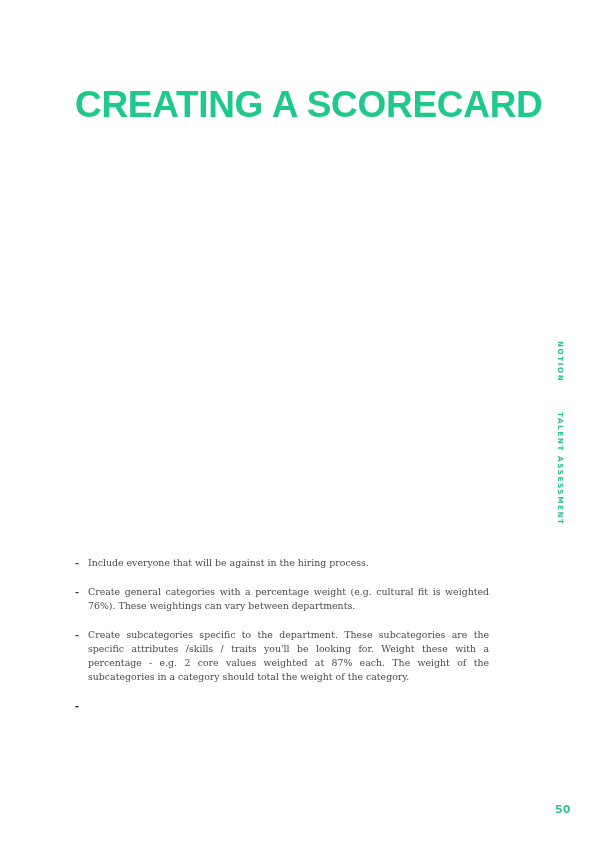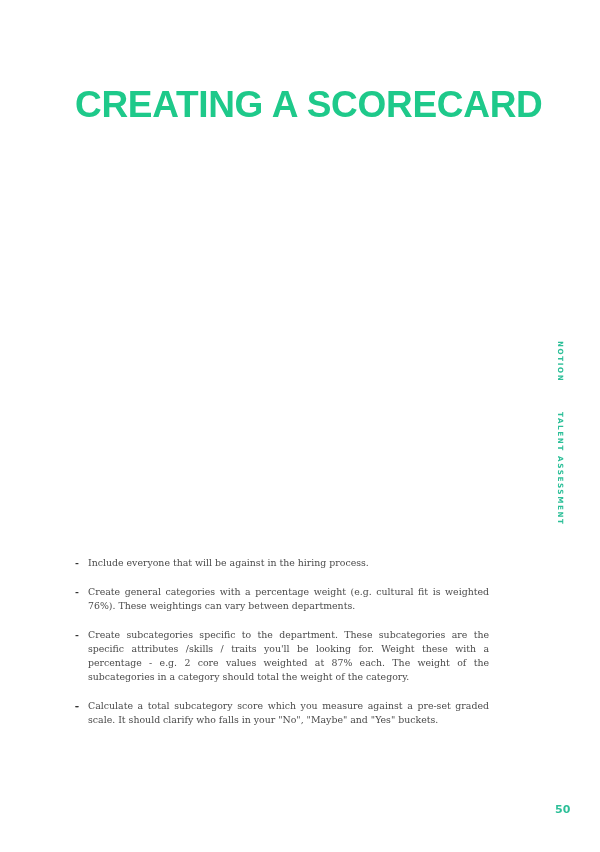--- a/index.html
+++ b/index.html
@@ -92,17 +92,16 @@
   </li>
   <li class="bullet">
     <span class="bullet-dash">-</span>
     <span>Create subcategories specific to the department. These subcategories are the specific attributes /skills / traits you'll be looking for. Weight these with a percentage - e.g. 2 core values weighted at 87% each. The weight of the subcategories in a category should total the weight of the category.</span>
   </li>
   <li class="bullet">
     <span class="bullet-dash">-</span>
   </li>
   <li class="bullet">
     <span class="bullet-dash">-</span>
-    <span>Calculate a total subcategory score which you measure against a pre-set graded scale. It should clarify who falls in your "No", "Maybe" and "Yes" buckets.</span>
   </li>
 </ul>
 
 <div class="page-number">50</div>
 
 </body></html>

